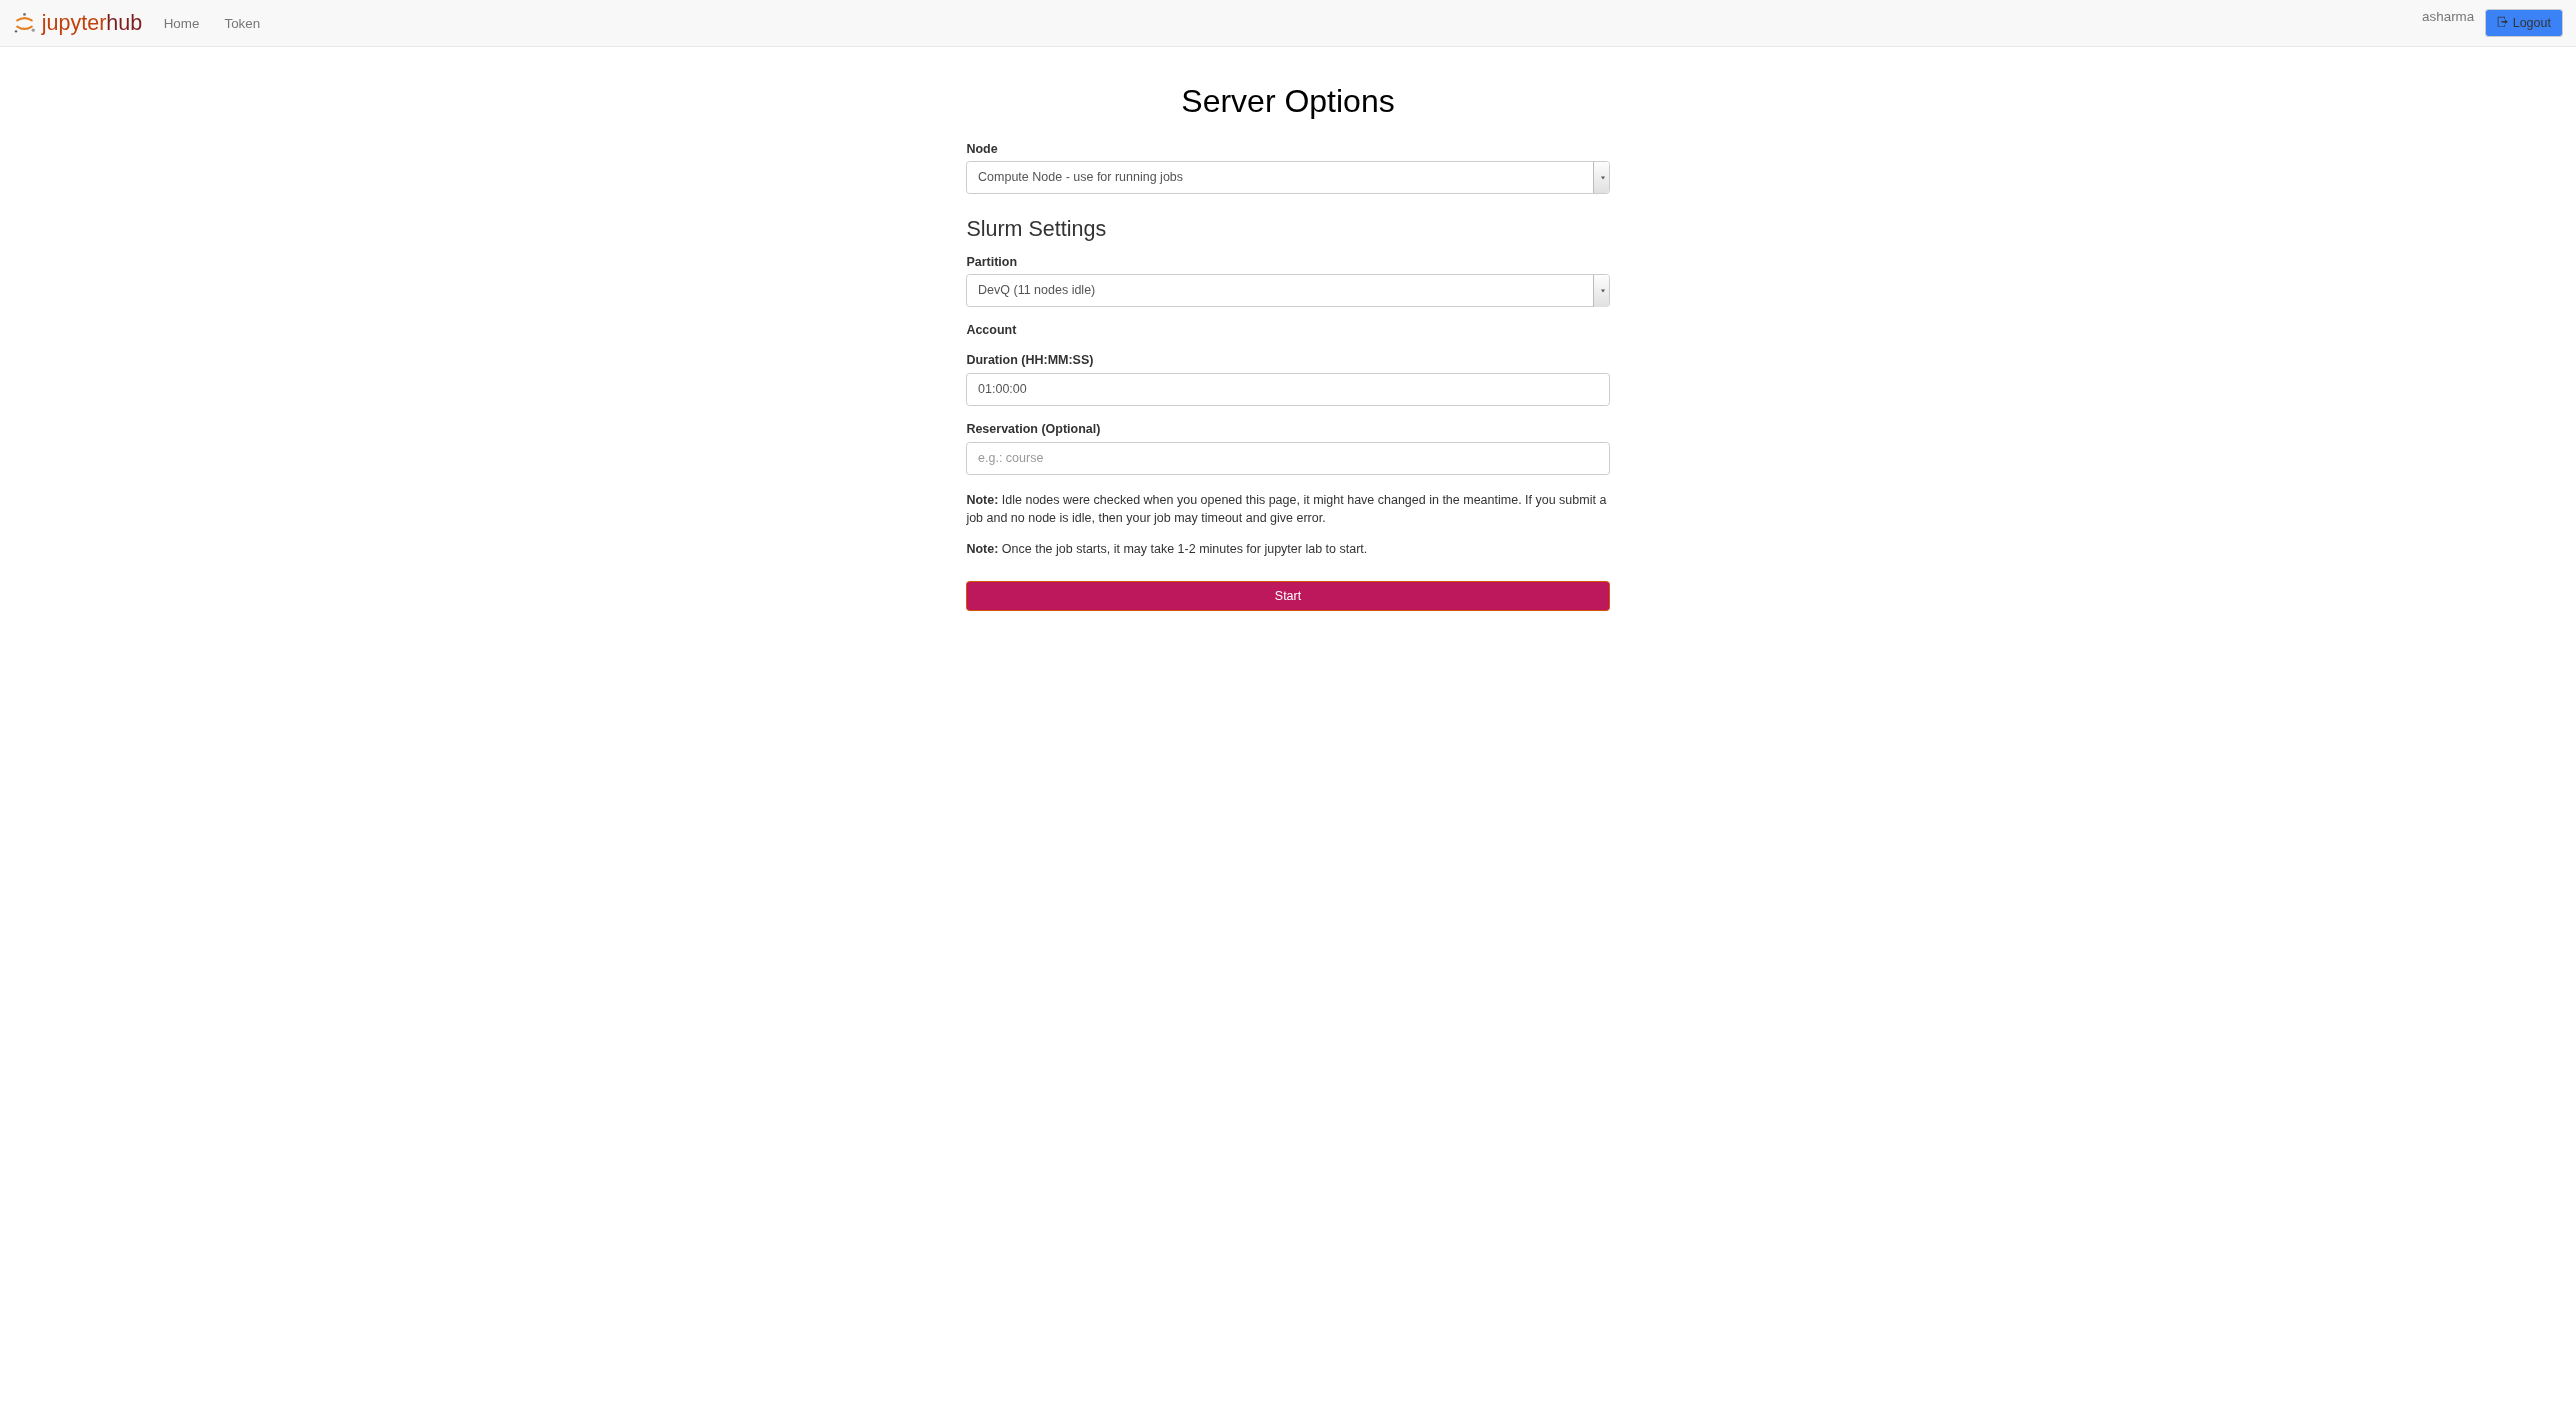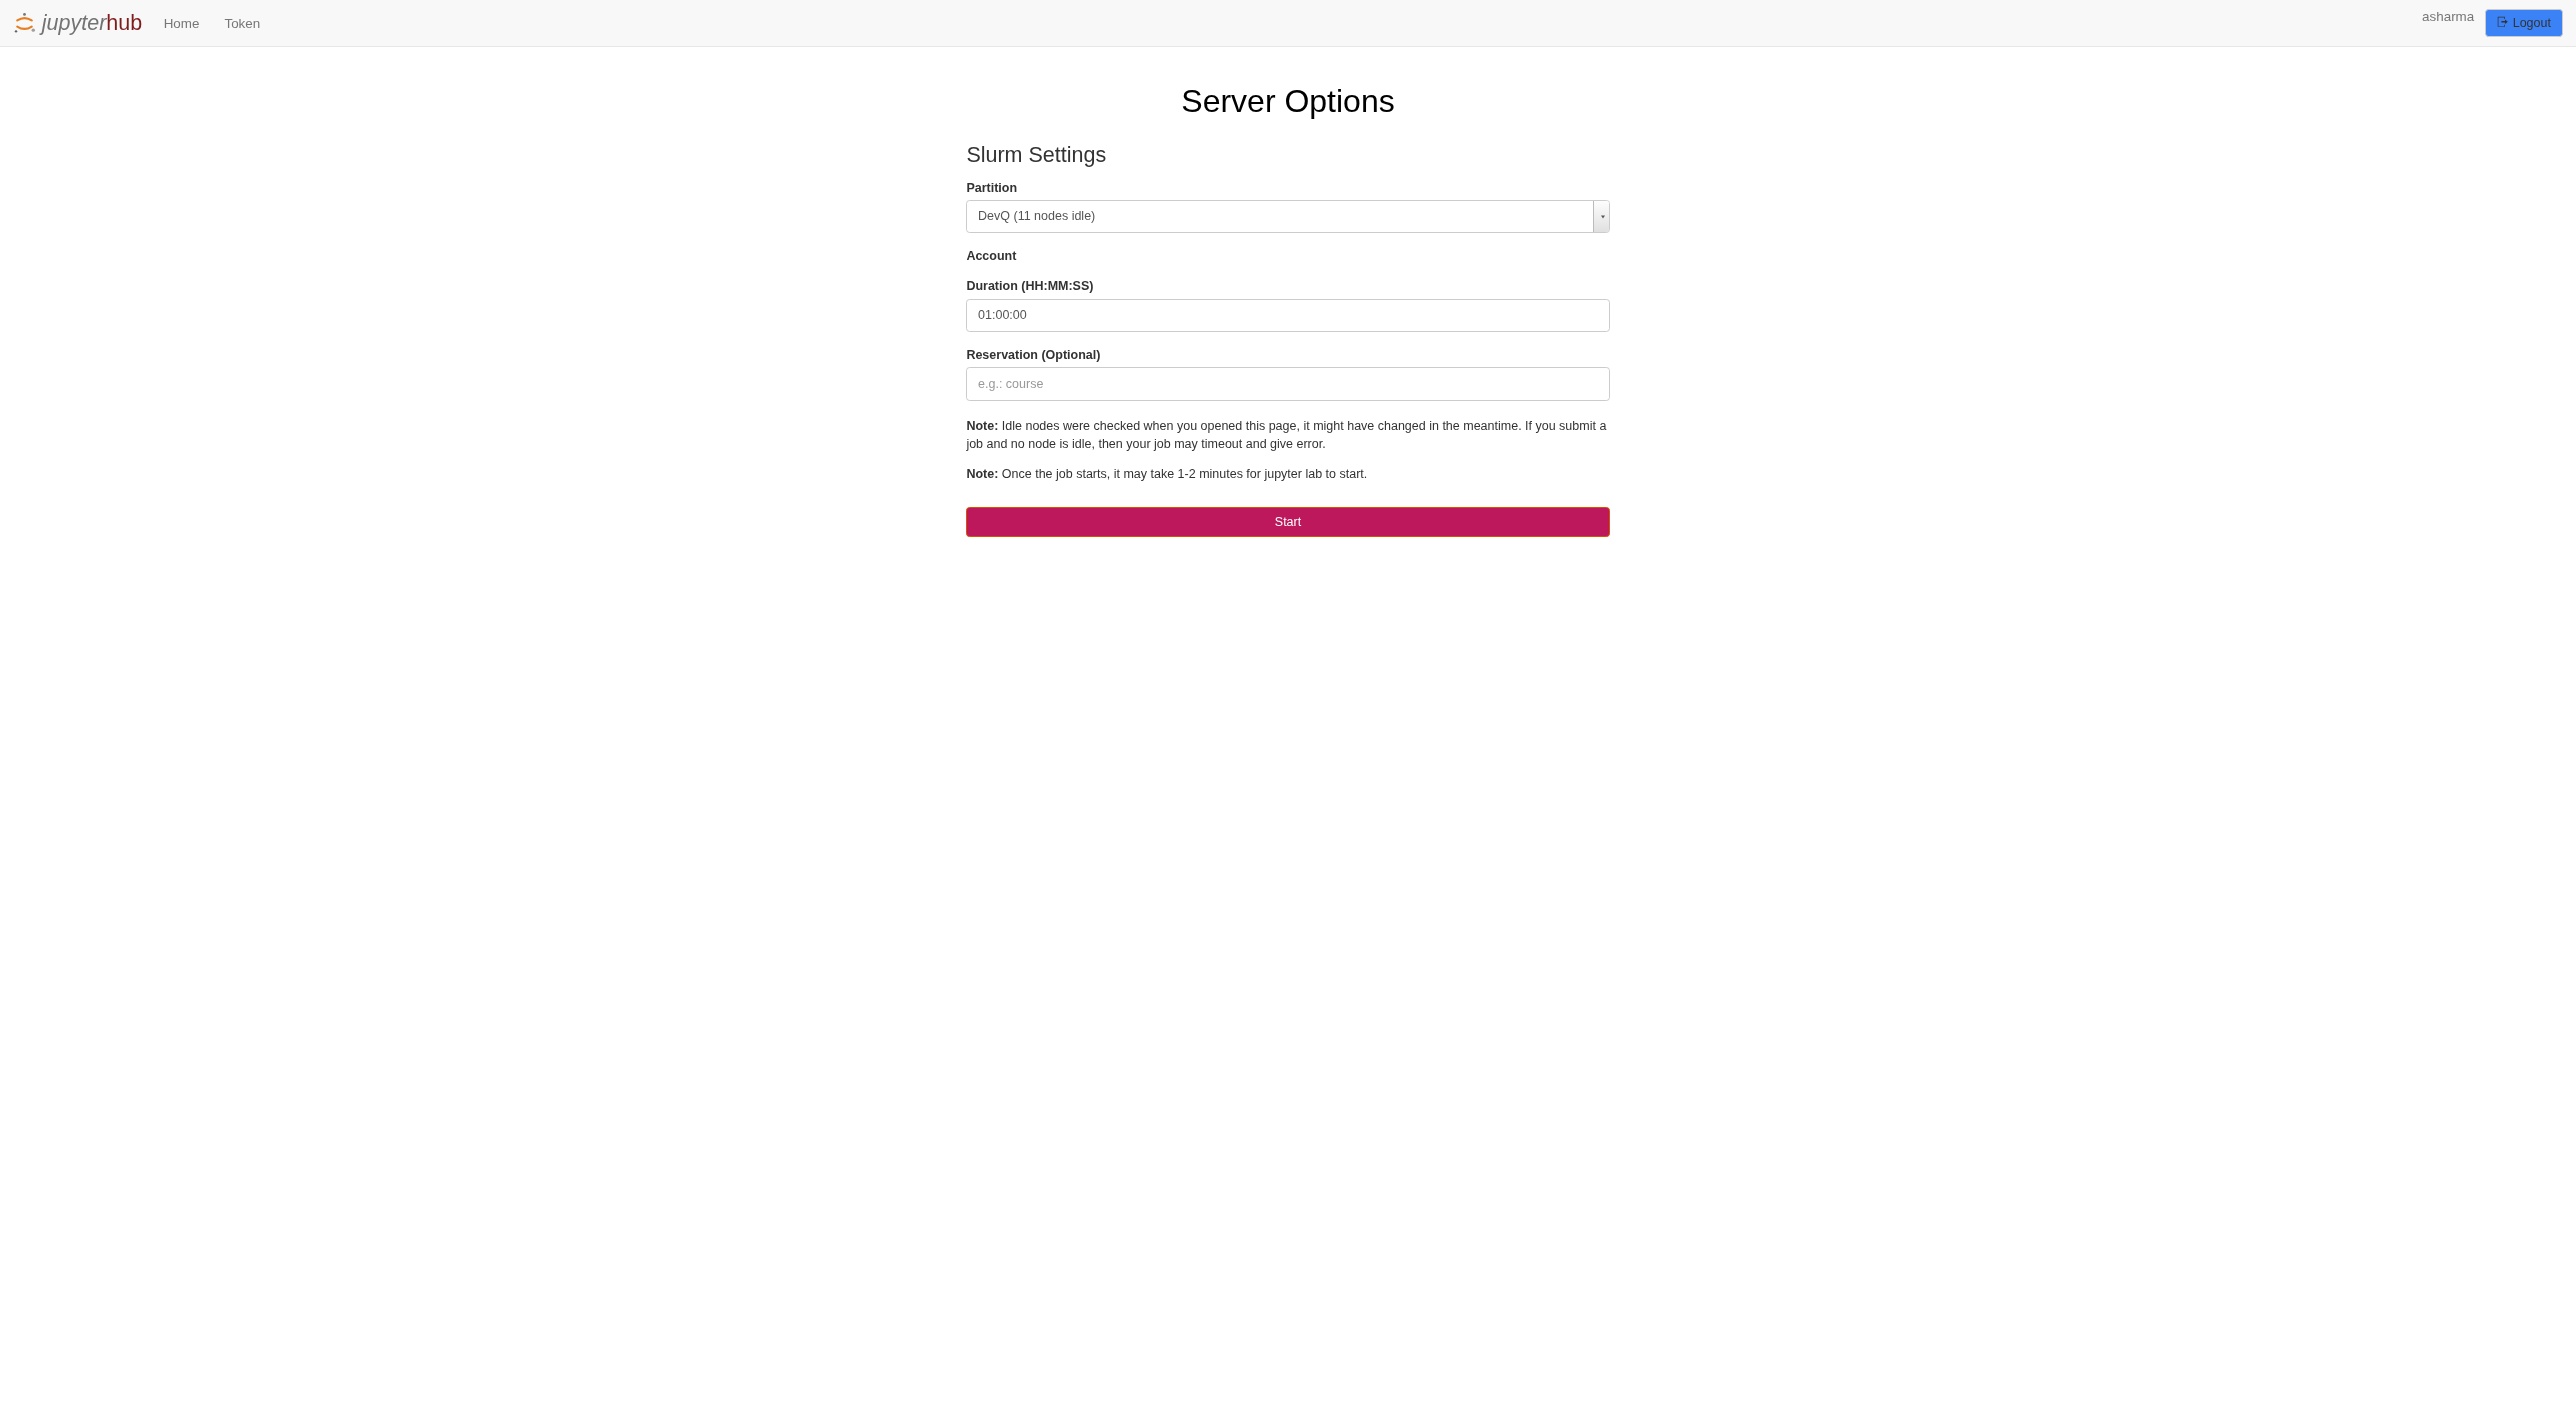--- a/index.html
+++ b/index.html
@@ -29,22 +29,21 @@
       color: #333;
       text-decoration: none;
       margin-right: 9px;
     }
     .logo-icon {
       width: 23px;
       height: 23px;
       margin-right: 5.4px;
     }
     .brand-jupyter {
-      color: #737373;
-      font-style: italic;
+      color: #c2410c;
     }
     .brand-hub {
       color: #7f1d1d;
     }
     .nav-links {
       display: flex;
       align-items: center;
     }
     .nav-links a {
       color: #777;
@@ -206,20 +205,29 @@
         </svg>
       </span>
       <span>Logout</span>
     </button>
   </div>
 </nav>
 
 <div class="container">
   <h1>Server Options</h1>
 
+  <div class="form-group">
+    <label class="form-label">Node</label>
+    <div class="select-wrapper">
+      <select class="form-control">
+        <option>Compute Node - use for running jobs</option>
+      </select>
+      <span class="select-arrow"></span>
+    </div>
+  </div>
 
   <h3>Slurm Settings</h3>
 
   <div class="form-group">
     <label class="form-label">Partition</label>
     <div class="select-wrapper">
       <select class="form-control">
         <option>DevQ (11 nodes idle)</option>
       </select>
       <span class="select-arrow"></span>

